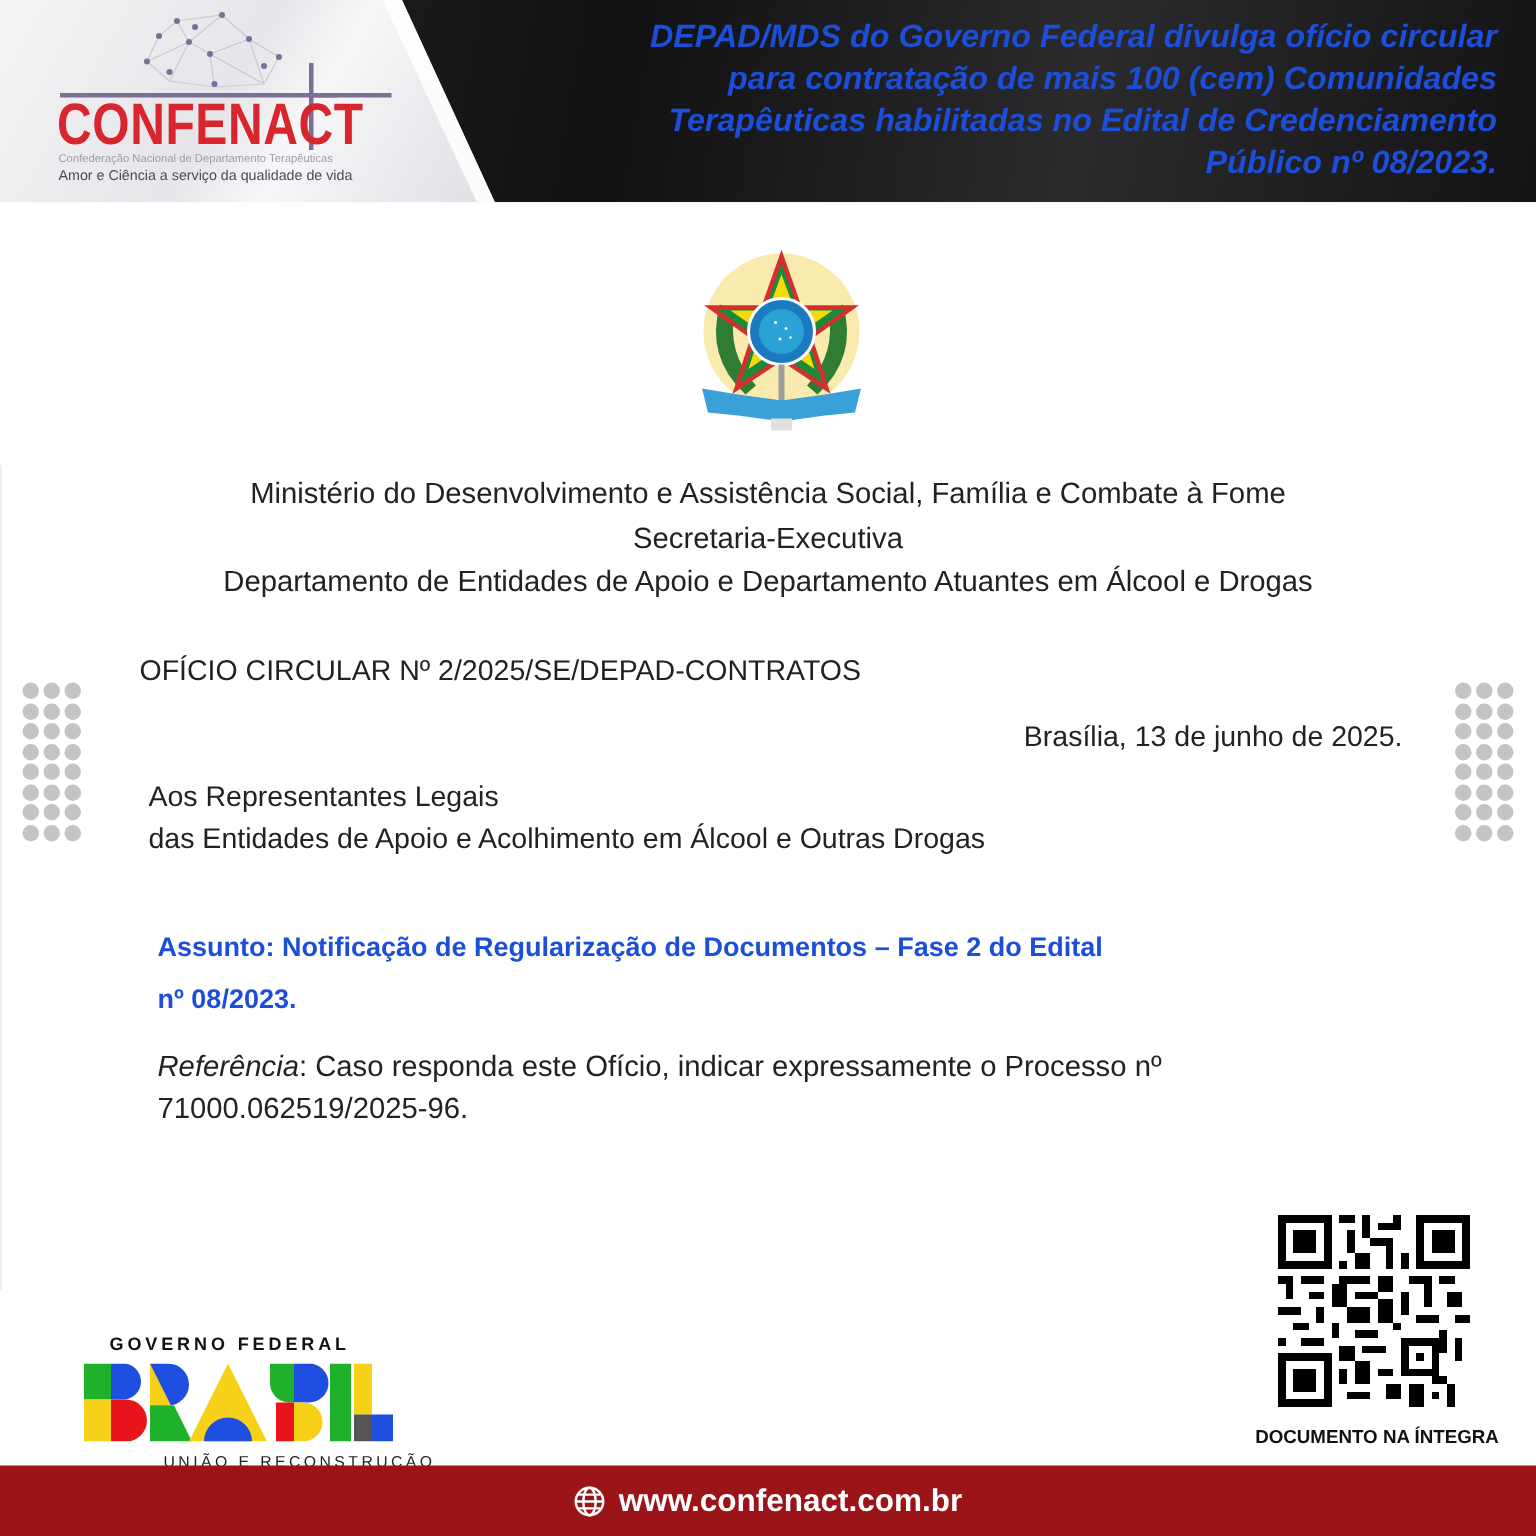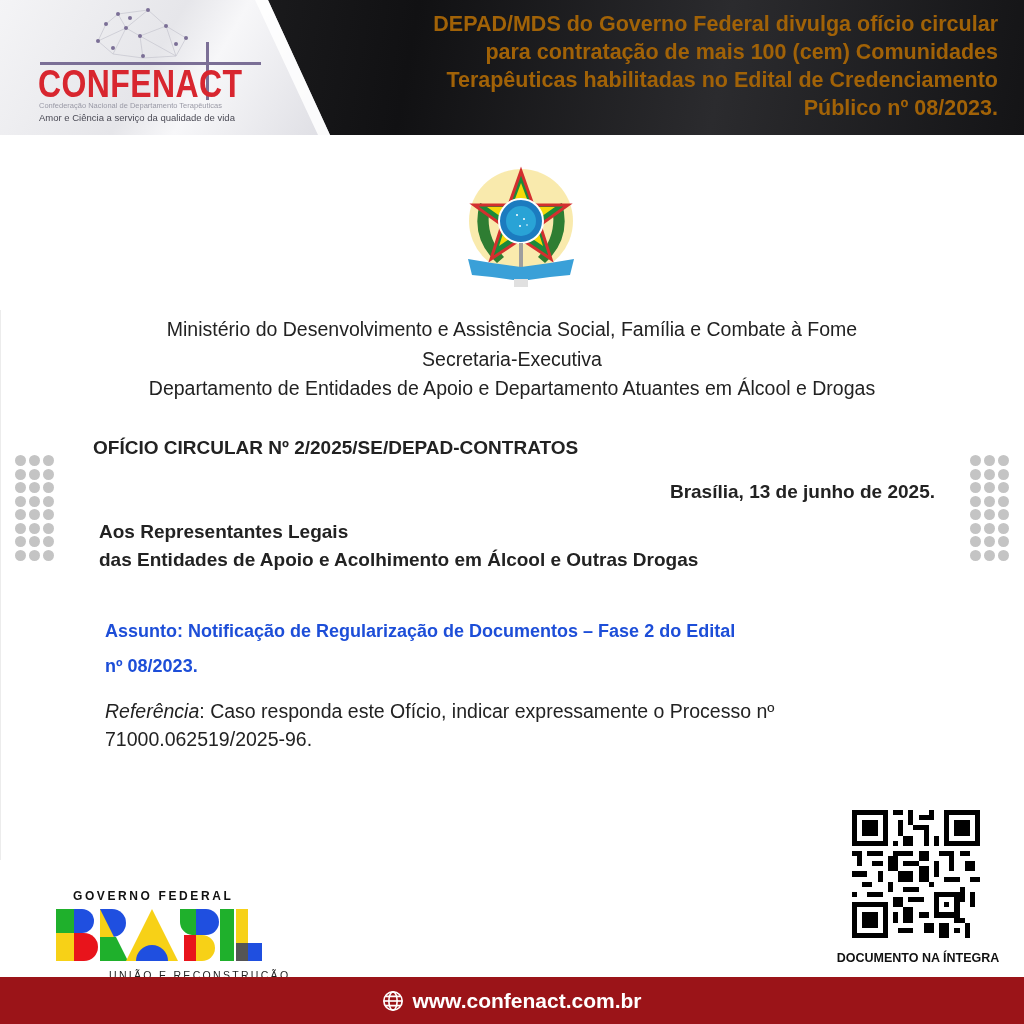--- a/index.html
+++ b/index.html
@@ -19,28 +19,28 @@
     .logo { position: absolute; left: 38px; top: 6px; width: 200px; height: 120px; }
     .logo-net { position: absolute; left: 30px; top: 0; width: 140px; height: 60px; }
     .logo-bar { position: absolute; left: 2px; top: 56px; width: 185px; height: 3px; background: #7b6f96; }
     .logo-cross-v { position: absolute; left: 168px; top: 36px; width: 3px; height: 58px; background: #7b6f96; }
     .logo-cross-h { position: absolute; left: 168px; top: 56px; width: 55px; height: 3px; background: #7b6f96; }
     .logo-name { position: absolute; left: 0; top: 56px; font-family: "Liberation Sans", sans-serif; font-weight: bold;
       font-size: 39px; letter-spacing: 0.5px; color: #d8262f; transform: scaleX(0.82); transform-origin: left; }
     .logo-sub { position: absolute; left: 1px; top: 95px; font-size: 7.5px; color: #9a9aa6; white-space: nowrap; }
     .logo-tagline { position: absolute; left: 1px; top: 106px; font-size: 9.5px; color: #4a4a55; white-space: nowrap; }
     .headline { position: absolute; right: 26px; top: 10px; width: 660px; text-align: right;
-      color: #a16207; font-weight: bold; font-size: 21.5px; line-height: 28px; }
+      color: #1d4ed8; font-weight: bold; font-size: 21.5px; line-height: 28px; font-style: italic; }
 
     
     .doc { position: absolute; left: 0; top: 135px; width: 1024px; height: 840px; background: #ffffff; }
     .doc-border-l { position: absolute; left: 0; top: 310px; width: 1px; height: 550px; background: #ececec; }
     .emblem { position: absolute; left: 462px; top: 163px; width: 118px; height: 132px; }
     .centered { position: absolute; left: 0; width: 1024px; text-align: center; font-size: 19.5px; color: #222; }
-    .doc-text { position: absolute; font-size: 19px; color: #222; white-space: nowrap; font-weight: bold; }
+    .doc-text { position: absolute; font-size: 19px; color: #222; white-space: nowrap; }
     .subject { position: absolute; left: 105px; font-weight: bold; font-size: 18px; color: #1d4ed8; white-space: nowrap; }
     .ref { position: absolute; left: 105px; font-size: 19.5px; color: #222; white-space: nowrap; }
     .ref em { font-style: italic; }
 
     .dots { position: absolute; width: 40px; height: 112px;
       display: grid; grid-template-columns: repeat(3, 11px); grid-auto-rows: 11px; gap: 2.5px 3px; }
     .dots span { width: 11px; height: 11px; border-radius: 50%; background: #c4c4c4; display: block; }
 
     
     .gov { position: absolute; left: 56px; top: 866px; width: 206px; height: 96px; margin-top: 23px; }

